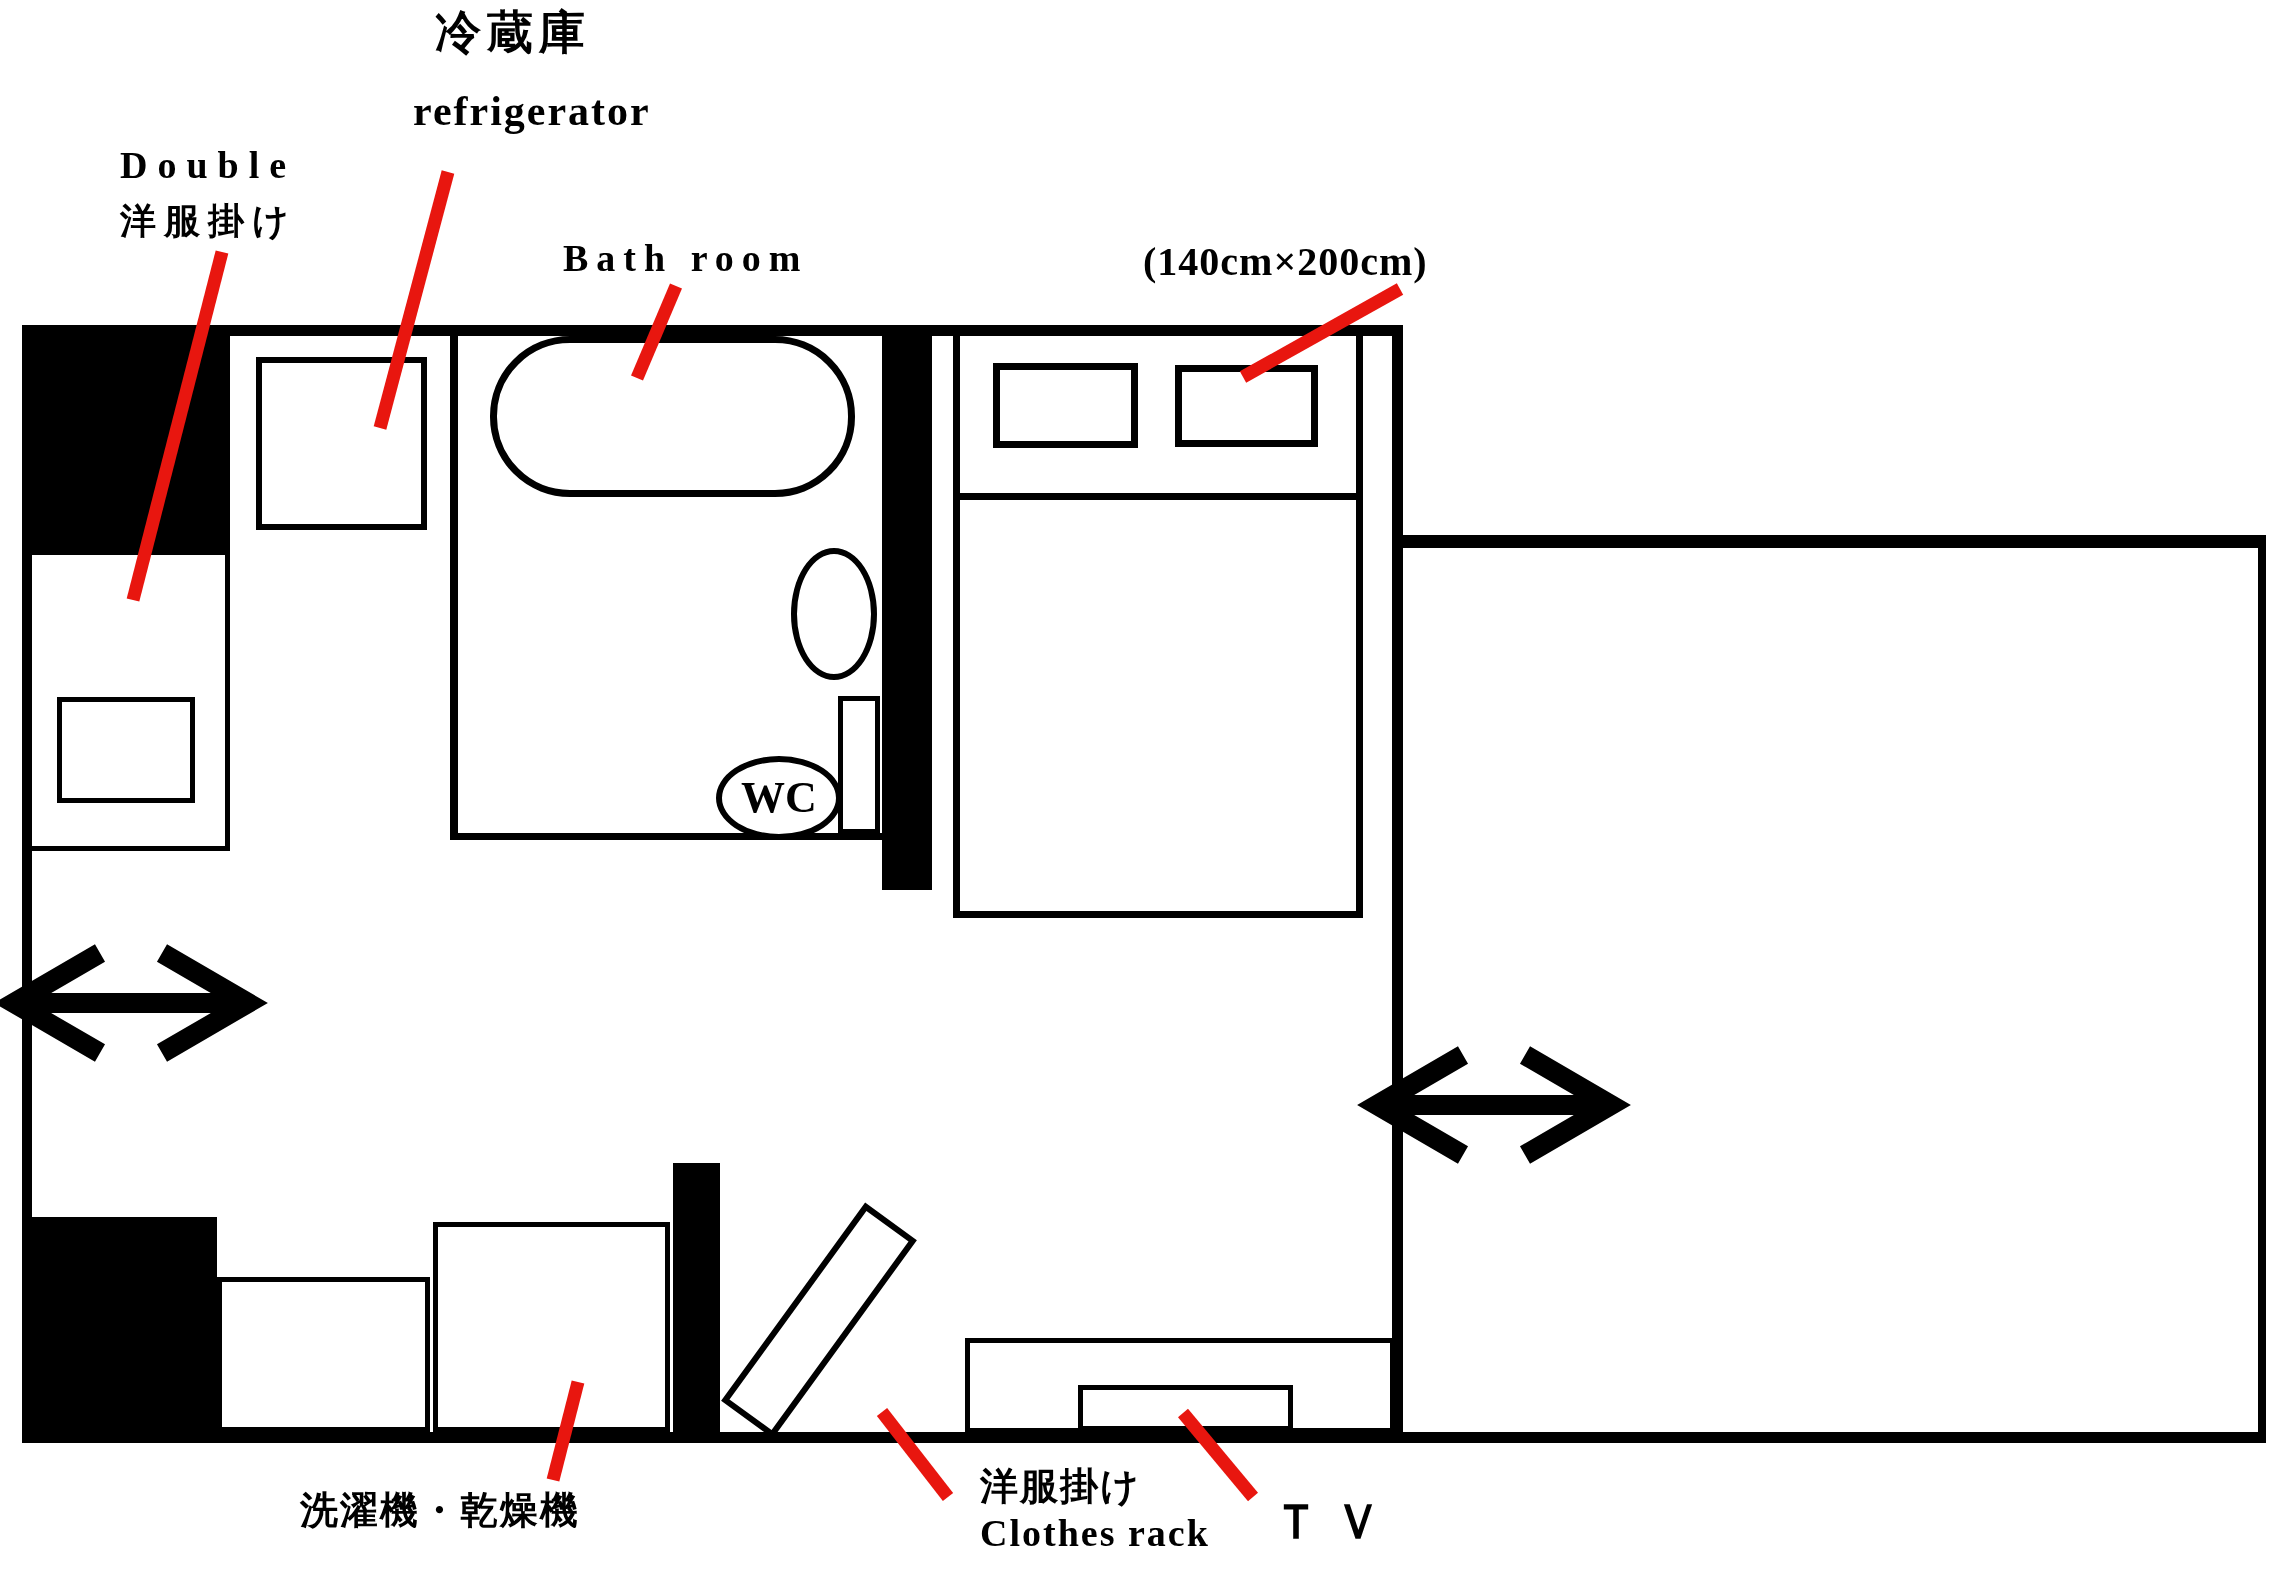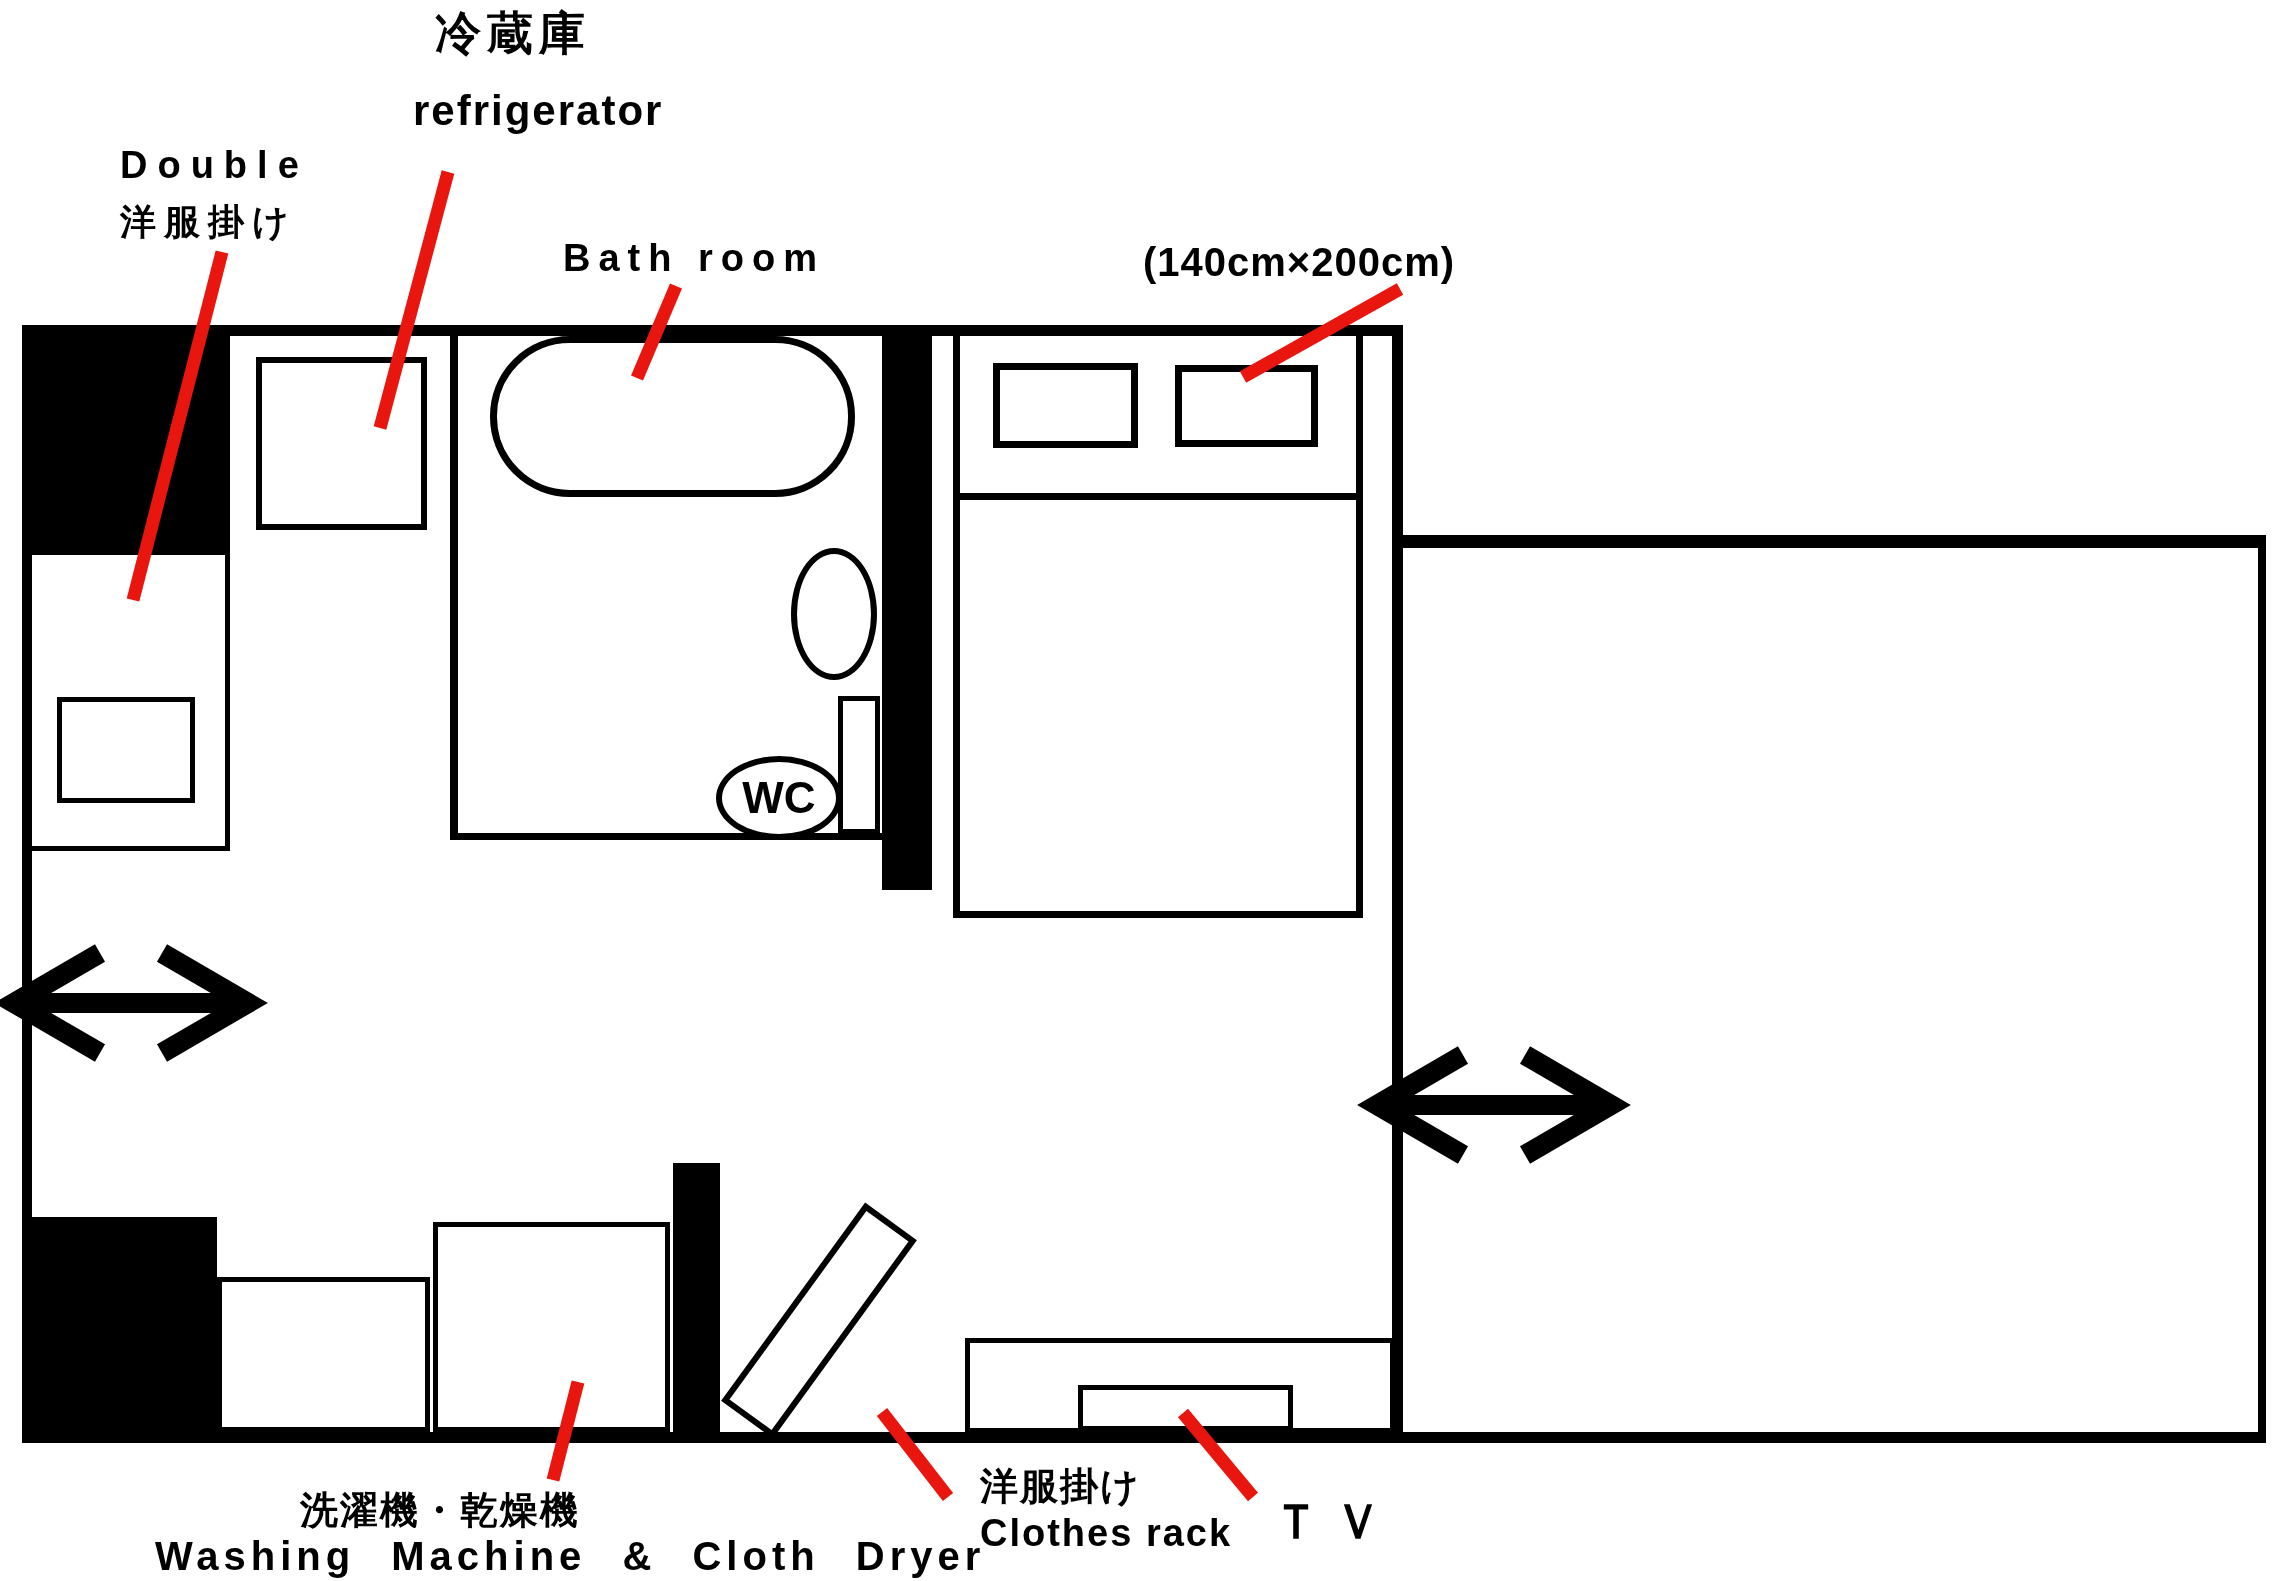--- a/index.html
+++ b/index.html
@@ -14,20 +14,21 @@
   .abs{position:absolute;box-sizing:border-box;}
   .wall{background:#000;}
   .blackfill{background:#000;}
   .outline{border:5px solid #000;background:#fff;}
   .label{
     position:absolute;
     font-weight:bold;
     white-space:nowrap;
     color:#000;
     line-height:1.1;
+    font-family:Liberation Serif, serif;
   }
   svg{position:absolute;overflow:visible;}
   .leader-svg{left:0;top:0;pointer-events:none;}
 </style>
 </head>
 <body>
 
 <div class="canvas">
 
   <div class="abs blackfill" style="left:27px;top:330px;width:203px;height:220px;"></div>
@@ -95,20 +96,19 @@
 
   <div class="label" style="left:120px;top:145px;font-size:38px;letter-spacing:10px;">Double</div>
   <div class="label" style="left:120px;top:202px;font-size:36px;letter-spacing:8px;">洋服掛け</div>
 
   <div class="label" style="left:563px;top:238px;font-size:38px;letter-spacing:8px;">Bath room</div>
 
   <div class="label" style="left:1143px;top:240px;font-size:40px;letter-spacing:1px;">(140cm×200cm)</div>
 
 
   <div class="label" style="left:300px;top:1490px;font-size:38px;letter-spacing:2px;">洗濯機・乾燥機</div>
-  <div class="label" style="left:155px;top:1534px;font-size:40px;letter-spacing:5px;word-spacing:20px;">Washing Machine &amp; Cloth Dryer</div>
 
   <div class="label" style="left:980px;top:1466px;font-size:38px;letter-spacing:2px;">洋服掛け</div>
   <div class="label" style="left:980px;top:1513px;font-size:38px;letter-spacing:2px;">Clothes rack</div>
 
   <div class="label" style="left:1272px;top:1496px;font-size:48px;letter-spacing:14px;">ＴＶ</div>
 
 </div>
 
 </body></html>

